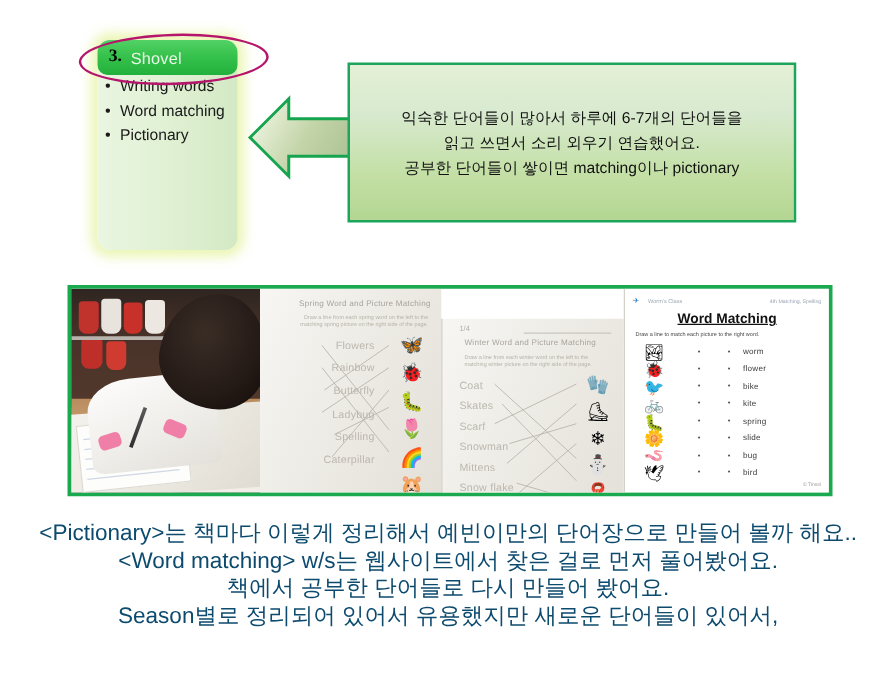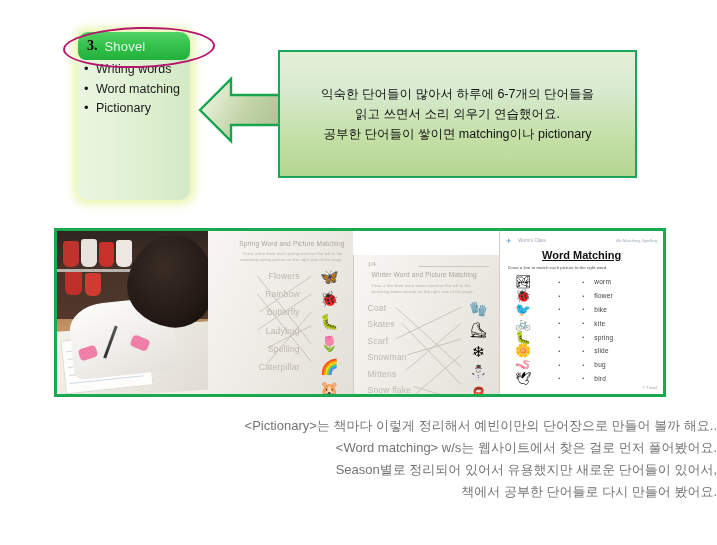--- a/index.html
+++ b/index.html
@@ -295,25 +295,24 @@
 
   
   .caption {
     position: absolute;
     left: 0;
     top: 415px;
     width: 717px;
     text-align: center;
   }
   .caption div {
-    font-size: 13px;
+    font-size: 18px;
     line-height: 22px;
-    color: #737373;
+    color: #0c4a6e;
     white-space: nowrap;
-    text-align: right;
   }
 </style>
 </head>
 <body>
 
 <div id="slide">
 
   <div class="words-card"></div>
 
   <ul class="bullet-list">
@@ -499,17 +498,17 @@
         </div>
       </div>
       <div class="wm-foot">© Tinsel</div>
     </div>
 
   </div>
 
   <div class="caption">
     <div>&lt;Pictionary&gt;는 책마다 이렇게 정리해서 예빈이만의 단어장으로 만들어 볼까 해요..</div>
     <div>&lt;Word matching&gt; w/s는 웹사이트에서 찾은 걸로 먼저 풀어봤어요.</div>
+    <div>책에서 공부한 단어들로 다시 만들어 봤어요.</div>
     <div>Season별로 정리되어 있어서 유용했지만 새로운 단어들이 있어서,</div>
-    <div>책에서 공부한 단어들로 다시 만들어 봤어요.</div>
   </div>
 
 </div>
 
 </body></html>

